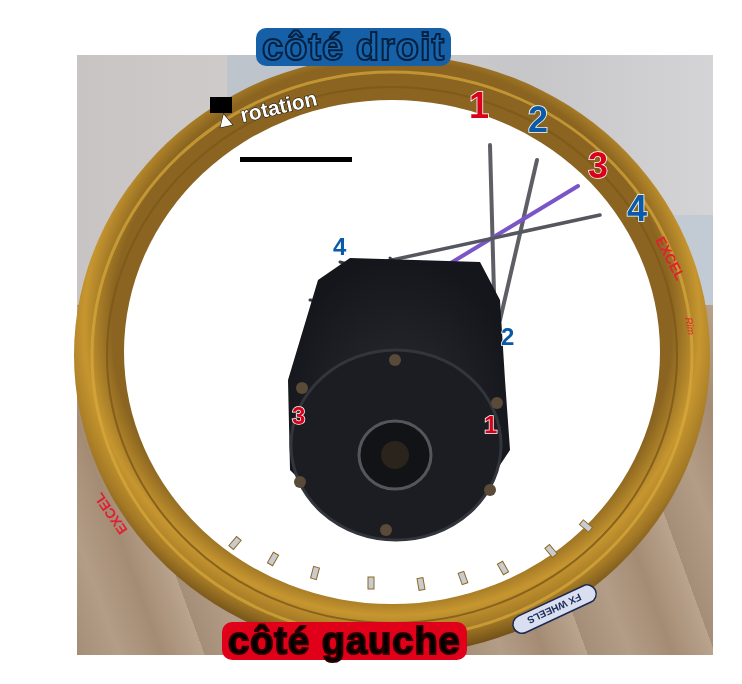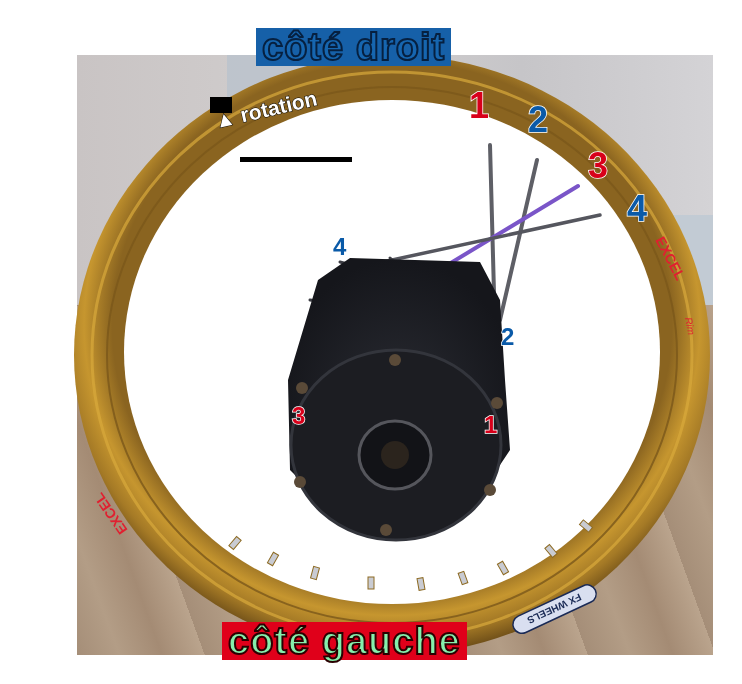--- a/index.html
+++ b/index.html
@@ -3,25 +3,25 @@
 <meta charset="utf-8">
 <style>
   html, body { margin: 0; padding: 0; background: #ffffff; }
   body { width: 742px; height: 684px; position: relative; overflow: hidden; font-family: "Liberation Sans", sans-serif; }
   .photo { position: absolute; left: 77px; top: 55px; width: 636px; height: 600px; overflow: hidden; }
   .wall { position: absolute; left: 0; top: 0; width: 636px; height: 300px; background: linear-gradient(90deg, #c9c4c4 0%, #d2cfcf 40%, #c6c5c8 70%, #d4d3d6 100%); }
   .wall-patch { position: absolute; left: 150px; top: 0; width: 140px; height: 120px; background: #b9c2cc; opacity: .8; }
   .wall-patch2 { position: absolute; left: 560px; top: 160px; width: 76px; height: 140px; background: #c2cbd4; }
   .floor { position: absolute; left: 0; top: 250px; width: 636px; height: 350px; background: repeating-linear-gradient(70deg, #a58e78 0px, #b39d86 40px, #a48b74 80px, #baa48d 120px); }
   svg.scene { position: absolute; left: 0; top: 0; }
-  .title { position: absolute; font-weight: bold; font-size: 38px; line-height: 1; letter-spacing: 1px; padding: 0 6px; -webkit-text-stroke: 2px #000; }
+  .title { position: absolute; font-weight: bold; font-size: 38px; line-height: 1; letter-spacing: 1px; padding: 0 6px; border-radius: 10px; -webkit-text-stroke: 2px #000; }
   .title-top { left: 256px; top: 28px; background: #1660a8; color: #1660a8; -webkit-text-stroke: 2px #0a2a55; text-shadow: 0 0 0 #1660a8; }
   .title-top .txt { color: #1666b0; -webkit-text-stroke: 2px #062040; }
   .title-bot { left: 222px; top: 622px; background: #e0001a; color: #e0001a; }
-  .title-bot .txt { color: #86efac; -webkit-text-stroke: 2px #2a0000; }
+  .title-bot .txt { color: #000000; -webkit-text-stroke: 2px #2a0000; }
   .title-top::after, .title-bot::after { content: ""; position: absolute; right: -6px; bottom: -5px; width: 100%; height: 100%; background: #000; z-index: -1; }
   .num { position: absolute; font-weight: bold; font-family: "Liberation Sans", sans-serif; -webkit-text-stroke: 1.5px #fff; paint-order: stroke fill; }
   .num.red { color: #d8001a; }
   .num.blue { color: #0a5aa8; }
   .num.big { font-size: 36px; }
   .num.small { font-size: 24px; }
   .rot { position: absolute; left: 212px; top: 110px; transform: rotate(-13deg); transform-origin: left top; font-weight: bold; font-size: 21px; color: #fff; -webkit-text-stroke: 1px #000; paint-order: stroke fill; white-space: nowrap; }
   .rot-bar { position: absolute; background: #000; }
 </style>
 </head>

